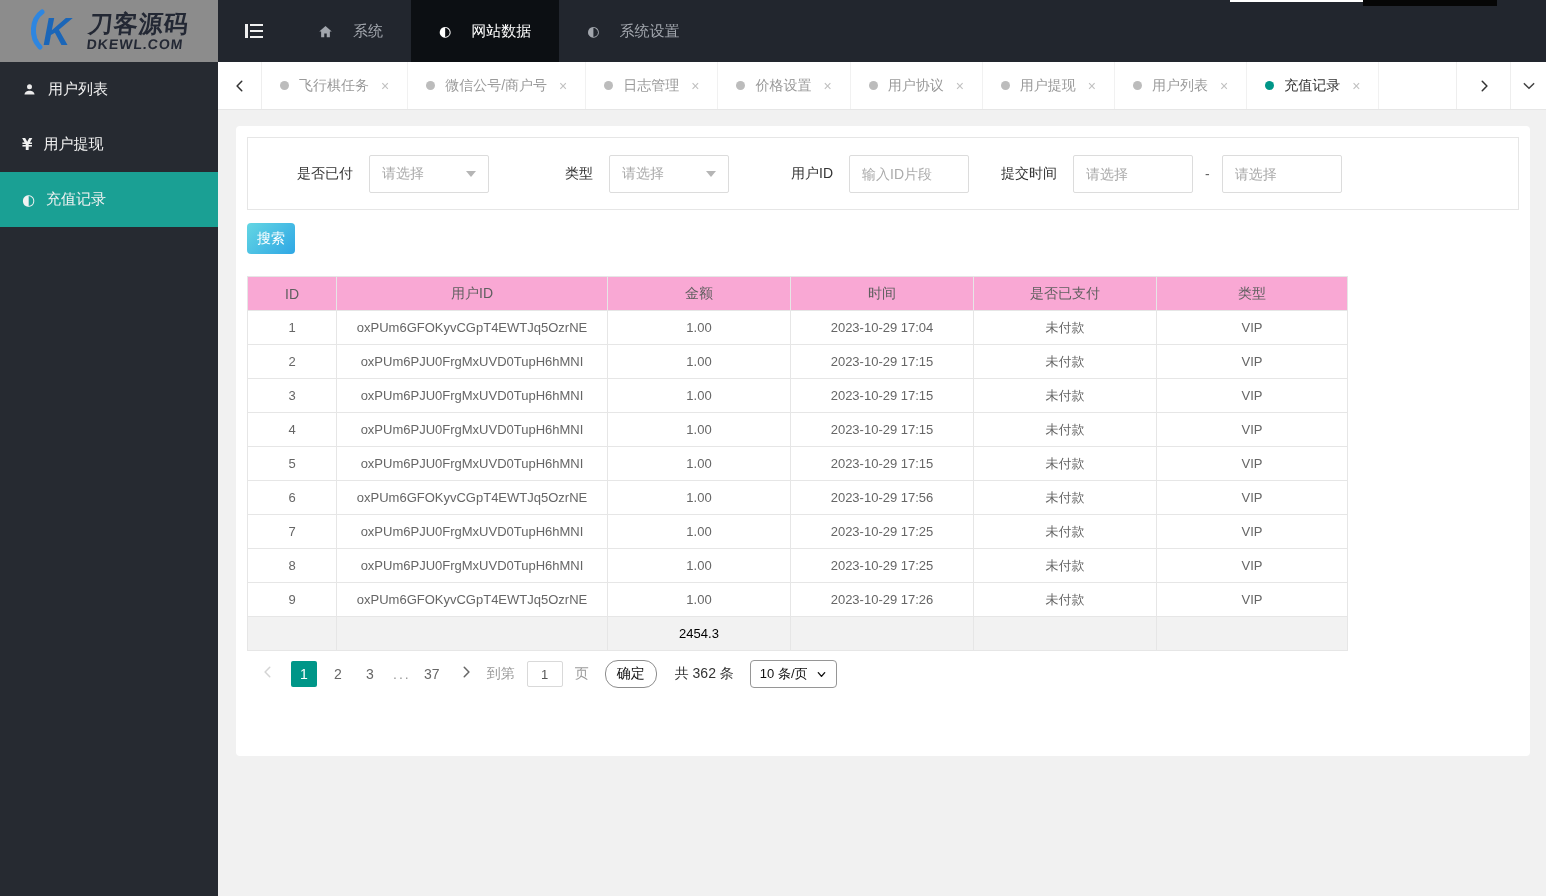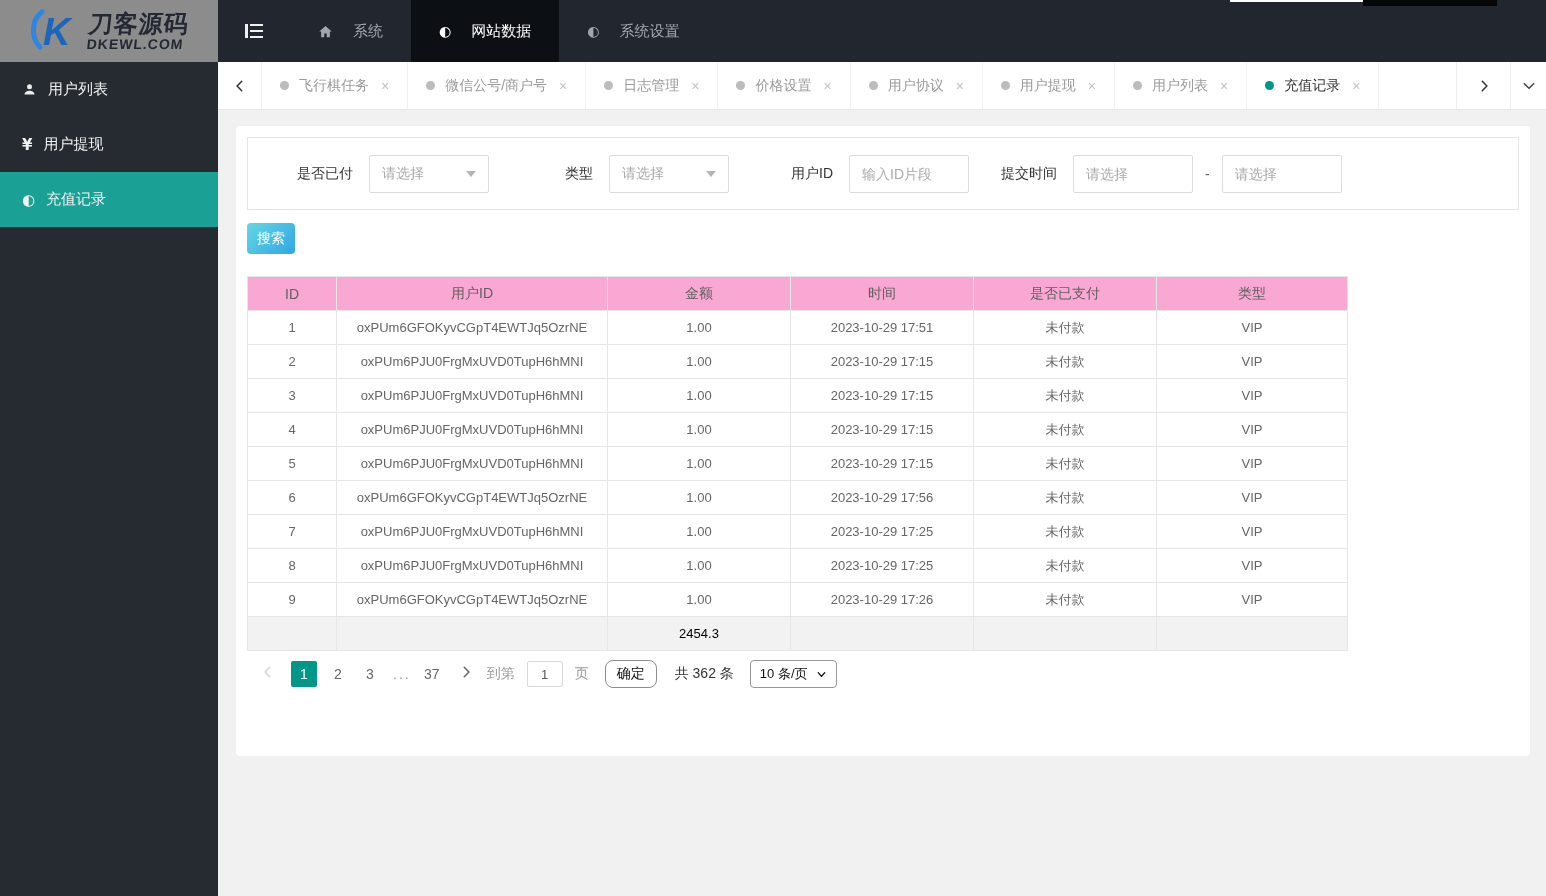--- a/index.html
+++ b/index.html
@@ -87,21 +87,21 @@
   
   .pager { height:46px; display:flex; align-items:center; padding-left:14px; gap:0; }
   .pg-prev { margin-right:16px; } .pg-prev .chev { stroke:#d4d4d4; }
   .pg-next { margin:0 14px 0 6px; } .pg-next .chev { stroke:#666; }
   .pg-num { min-width:22px; text-align:center; font-size:14px; color:#666; margin-right:10px; cursor:pointer; }
   .pg-num.current { width:26px; height:26px; line-height:26px; background:#009688; color:#fff; border-radius:2px; margin-right:10px; cursor:default; }
   .pg-ellipsis { color:#999; font-size:14px; margin:0 10px 0 2px; letter-spacing:2px; }
   .pg-goto-label, .pg-unit { font-size:14px; color:#9a9a9a; }
   .pg-input { width:36px; height:26px; border:1px solid #d9d9d9; border-radius:2px; text-align:center; font-size:13px; color:#555; margin:0 12px; outline:none; }
   .pg-unit { margin-right:16px; }
-  .pg-confirm { height:28px; padding:0 11px; background:#fff; border:1px solid #8d8d8d; border-radius:8px; font-size:14px; color:#111; cursor:pointer; font-family:Liberation Sans, sans-serif; }
+  .pg-confirm { height:28px; padding:0 11px; background:#fff; border:1px solid #8d8d8d; border-radius:13px; font-size:14px; color:#111; cursor:pointer; font-family:Liberation Sans, sans-serif; }
   .pg-total { font-size:14px; color:#333; margin:0 16px 0 18px; }
   .pg-size { height:28px; border:1px solid #969696; border-radius:4px; display:flex; align-items:center; gap:8px; padding:0 9px; font-size:13px; color:#111; cursor:pointer; background:#fff; }
   .pg-size .chev { width:11px; height:11px; stroke:#111; stroke-width:3; }
 </style>
 </head>
 <body>
 
 <div class="header">
   <div class="logo">
     <svg width="52" height="48" viewBox="0 0 52 48">
@@ -267,21 +267,21 @@
           <th>是否已支付</th>
           <th>类型</th>
         </tr>
       </thead>
       <tbody>
 
           <tr>
             <td>1</td>
             <td>oxPUm6GFOKyvCGpT4EWTJq5OzrNE</td>
             <td>1.00</td>
-            <td>2023-10-29 17:51</td>
+            <td>2023-10-29 17:04</td>
             <td>未付款</td>
             <td>VIP</td>
           </tr>
 
           <tr>
             <td>2</td>
             <td>oxPUm6PJU0FrgMxUVD0TupH6hMNI</td>
             <td>1.00</td>
             <td>2023-10-29 17:15</td>
             <td>未付款</td>

